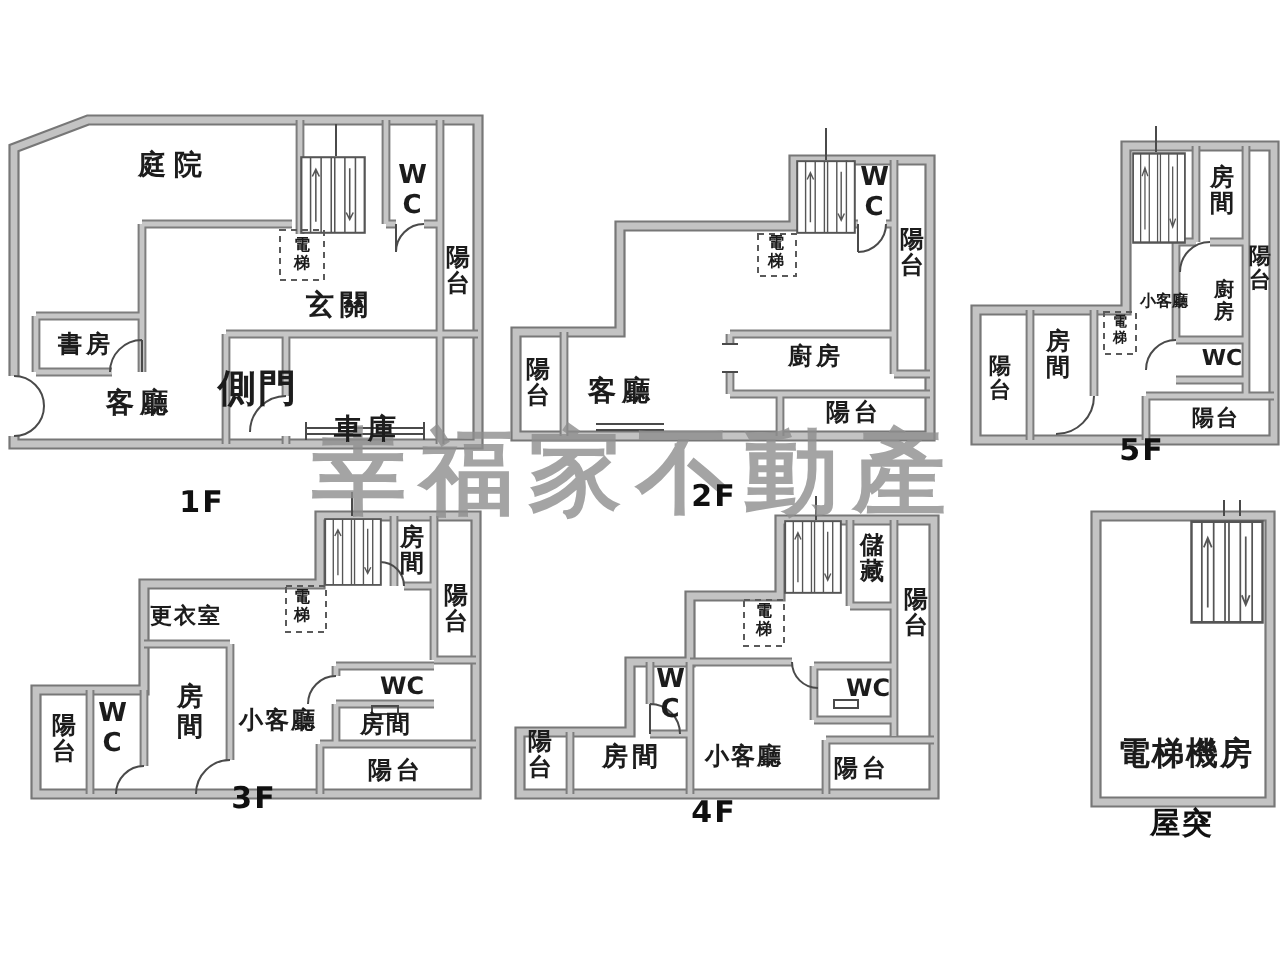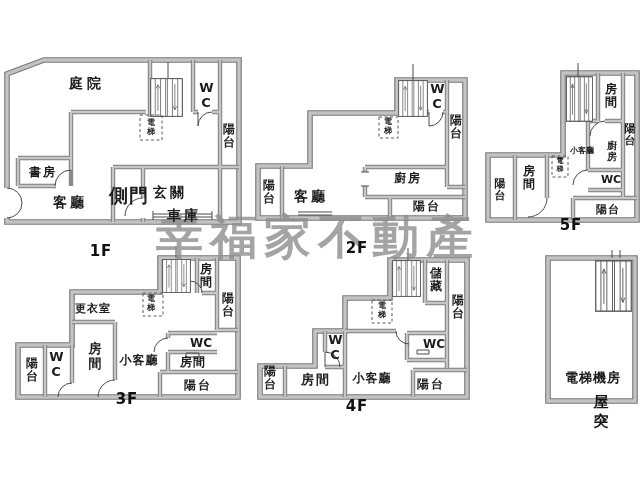--- a/index.html
+++ b/index.html
@@ -128,21 +128,21 @@
     </g>
   </svg>
 
   <div class="wm">幸福家不動產</div>
 
   <div class="labels" id="room-labels">
       <div class="rl" style="left: 87px; top: 83px; font-size: 14px; letter-spacing: 4px;">庭院</div>
       <div class="rl v" style="left: 206px; top: 96px; font-size: 13px;">WC</div>
       <div class="rl v" style="left: 229px; top: 136px; font-size: 12px;">陽台</div>
       <div class="rl v" style="left: 151px; top: 128px; font-size: 8px;">電梯</div>
-      <div class="rl" style="left: 170px; top: 153px; font-size: 14px; letter-spacing: 3px; margin-top: 39px;">玄關</div>
+      <div class="rl" style="left: 170px; top: 153px; font-size: 14px; letter-spacing: 3px;">玄關</div>
       <div class="rl" style="left: 43px; top: 172px; font-size: 12px; letter-spacing: 2px;">書房</div>
       <div class="rl" style="left: 70px; top: 202px; font-size: 14px; letter-spacing: 3px;">客廳</div>
       <div class="rl" style="left: 129px; top: 195px; font-size: 19px; letter-spacing: 1px;">側門</div>
       <div class="rl" style="left: 184px; top: 202px; font-size: 14px; letter-spacing: 3px; margin-top: 13px;">車庫</div>
       <div class="rl v" style="left: 437px; top: 97px; font-size: 13px;">WC</div>
       <div class="rl v" style="left: 456px; top: 127px; font-size: 12px;">陽台</div>
       <div class="rl v" style="left: 388px; top: 127px; font-size: 8px;">電梯</div>
       <div class="rl" style="left: 311px; top: 196px; font-size: 14px; letter-spacing: 3px;">客廳</div>
       <div class="rl" style="left: 408px; top: 178px; font-size: 12px; letter-spacing: 2px;">廚房</div>
       <div class="rl" style="left: 427px; top: 206px; font-size: 12px; letter-spacing: 2px;">陽台</div>
@@ -169,23 +169,23 @@
       <div class="rl" style="left: 431px; top: 384px; font-size: 12px; letter-spacing: 2px;">陽台</div>
       <div class="rl v" style="left: 611px; top: 96px; font-size: 12px;">房間</div>
       <div class="rl v" style="left: 630px; top: 135px; font-size: 11px;">陽台</div>
       <div class="rl" style="left: 582px; top: 151px; font-size: 8px; letter-spacing: 0px;">小客廳</div>
       <div class="rl v" style="left: 612px; top: 151px; font-size: 10px;">廚房</div>
       <div class="rl v" style="left: 560px; top: 166px; font-size: 7px;">電梯</div>
       <div class="rl" style="left: 611px; top: 179px; font-size: 11px; letter-spacing: 0px;">WC</div>
       <div class="rl v" style="left: 529px; top: 178px; font-size: 12px;">房間</div>
       <div class="rl v" style="left: 500px; top: 190px; font-size: 11px;">陽台</div>
       <div class="rl" style="left: 608px; top: 209px; font-size: 11px; letter-spacing: 1px;">陽台</div>
-      <div class="rl" style="left: 593px; top: 377px; font-size: 13px; letter-spacing: 1px;">電梯機房</div>
+      <div class="rl" style="left: 593px; top: 377px; font-size: 16px; letter-spacing: 1px;">電梯機房</div>
     </div>
 
   <div class="floor-name" style="left:101px;top:251px">1F</div>
   <div class="floor-name" style="left:357px;top:248px">2F</div>
   <div class="floor-name" style="left:127px;top:399px">3F</div>
   <div class="floor-name" style="left:357px;top:406px">4F</div>
   <div class="floor-name" style="left:571px;top:225px">5F</div>
-  <div class="floor-name" style="left:609px;top:412px">屋突</div>
+  <div class="floor-name" style="left:591px;top:412px">屋突</div>
 
 </div>
 
 </body></html>

